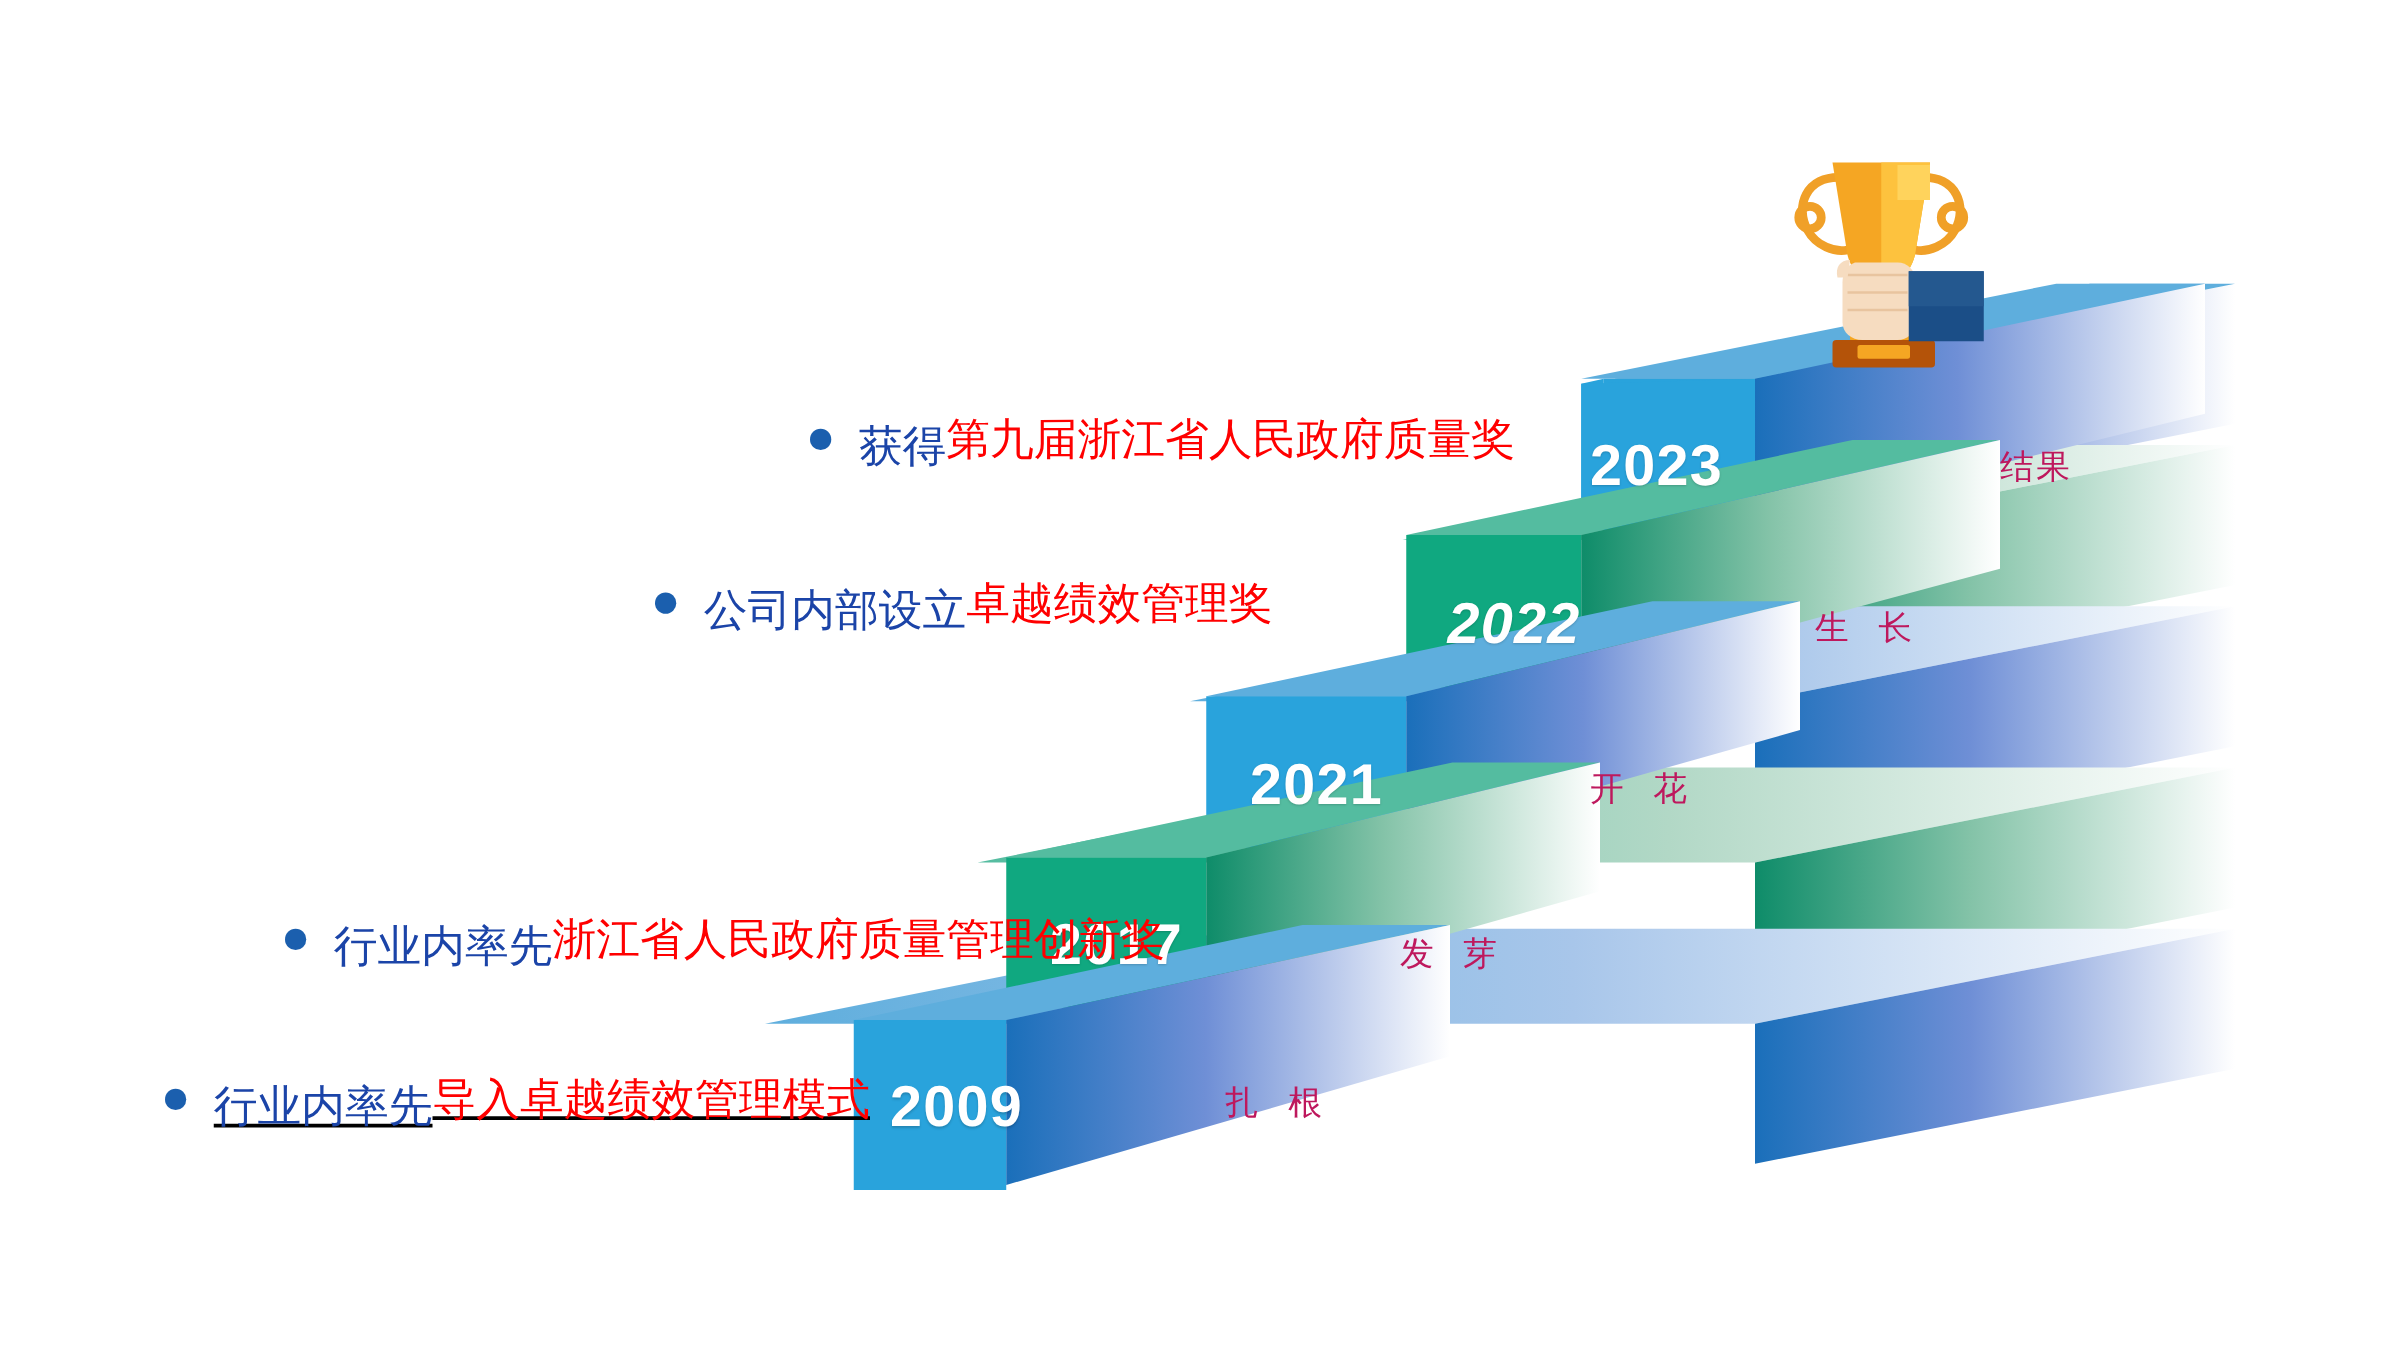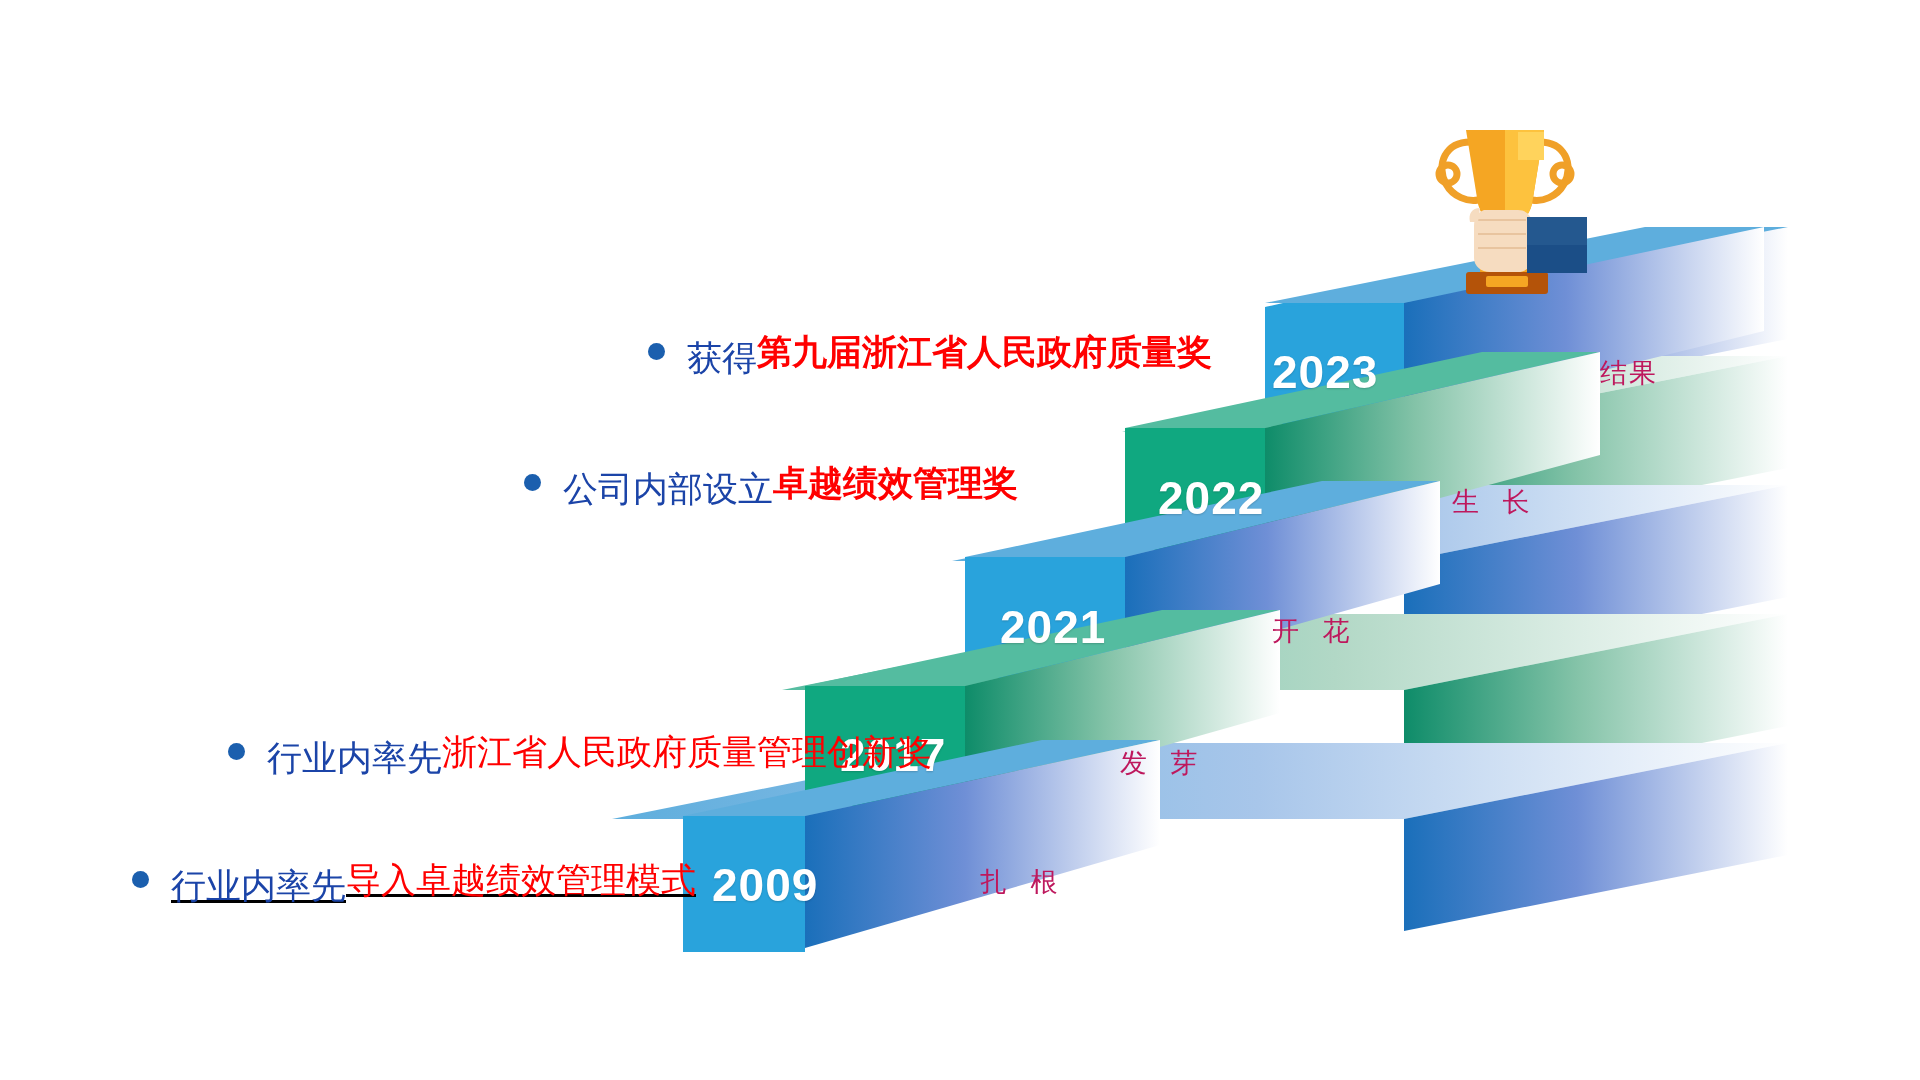--- a/index.html
+++ b/index.html
@@ -65,21 +65,21 @@
     margin-right: 22px;
     flex: 0 0 auto;
   }
   .txt {
     font-size: 35px;
     line-height: 1;
     white-space: nowrap;
   }
   .txt-blue  { color: #1B44A8; margin-top: 13px; }
   .txt-red   { color: #FF0000; }
-  .txt-bold  { font-weight: bold; }
+  .txt-bold  { font-weight: normal; }
 
   
   #trophy {
     position: absolute;
     left: 1422px;
     top: 112px;
     width: 170px;
     height: 190px;
   }
 </style>
@@ -201,21 +201,21 @@
 
     <path d="M58 96 C50 96 46 102 48 110 L56 110 Z" fill="#F6DCC0"></path>
 
     <rect x="105" y="105" width="60" height="56" fill="#1B4E87"></rect>
     <rect x="105" y="105" width="60" height="28" fill="#24588F"></rect>
   </svg>
 
   <div class="year-label" style="left:712px; top:858px;">2009</div>
   <div class="year-label" style="left:840px; top:728px;">2017</div>
   <div class="year-label" style="left:1000px; top:600px;">2021</div>
-  <div class="year-label" style="left:1158px; top:471px;">2022</div>
+  <div class="year-label" style="left:1158px; top:471px;font-style:italic;">2022</div>
   <div class="year-label" style="left:1272px; top:345px;">2023</div>
 
   <div class="stage-label" style="left:980px; top:864px;">扎 根</div>
   <div class="stage-label" style="left:1120px; top:745px;">发 芽</div>
   <div class="stage-label" style="left:1272px; top:613px;">开 花</div>
   <div class="stage-label" style="left:1452px; top:484px;">生 长</div>
   <div class="stage-label" style="left:1600px; top:355px; letter-spacing:2px;">结果</div>
 
   <div class="bullet-row" style="left:132px; top:855px;text-decoration:underline;">
     <span class="bullet-dot"></span>

